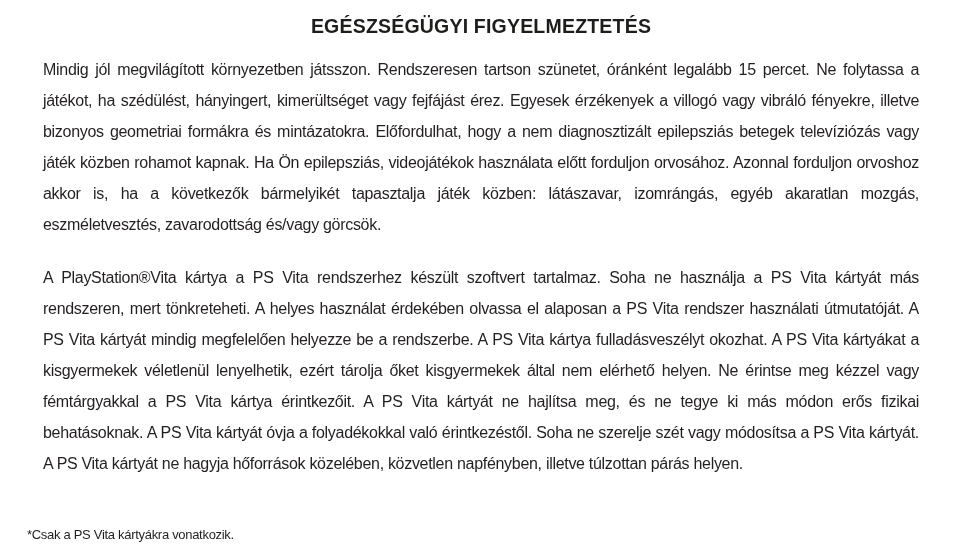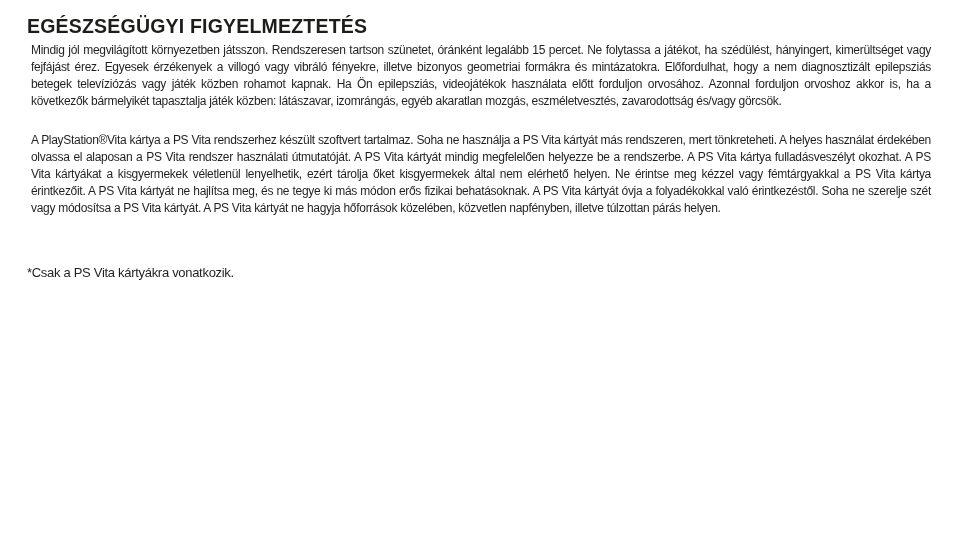--- a/index.html
+++ b/index.html
@@ -20,28 +20,29 @@
     padding: 14px 25px 0 27px;
     color: #231f20;
   }
   .section-heading {
     font-size: 19.5px;
     line-height: 24px;
     font-weight: bold;
     letter-spacing: 0.2px;
     margin: 0 0 4px 0;
     color: #1d1d1b;
+    text-align: center;
   }
   .section-body {
-    font-size: 12px;
-    line-height: 17px;
+    font-size: 16px;
+    line-height: 31px;
     letter-spacing: -0.3px;
     text-align: justify;
     text-justify: inter-word;
-    margin: 4px;
+    margin: 16px;
   }
   .section-precautions {
     margin-top: 22px;
   }
   .footnote {
     margin: 45px 0 0 0;
     font-size: 13px;
     line-height: 22.6px;
     letter-spacing: -0.3px;
     text-align: left;

